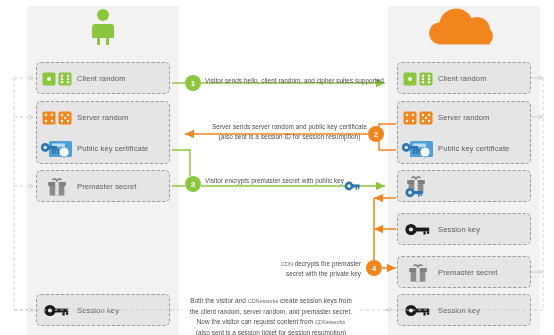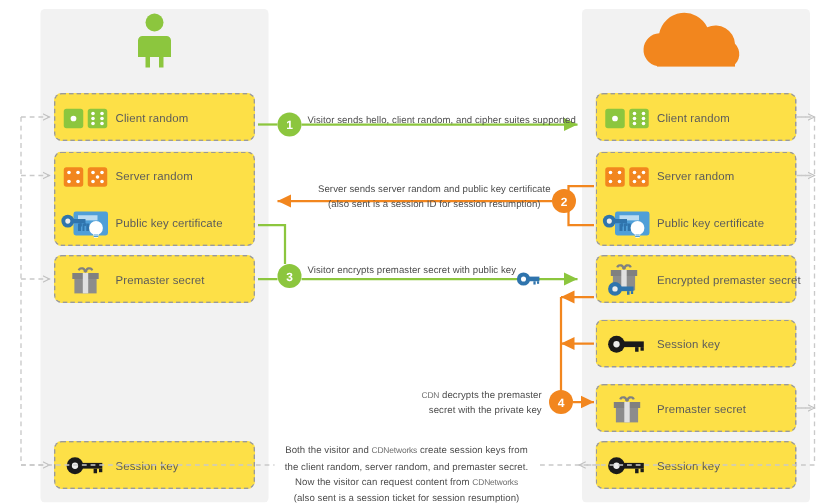--- a/index.html
+++ b/index.html
@@ -34,21 +34,21 @@
   }
 
   .person { width: 152px; height: 40px; display:block; }
   .cloud  { width: 152px; height: 46px; display:block; }
 
   
   .group {
     position: absolute;
     border: 1px dashed #9a9a9a;
     border-radius: 5px;
-    background: #fde047;
+    background: #e5e5e5;
   }
   .row {
     position: relative;
     height: 31px;
     display: flex;
     align-items: center;
   }
   .row .ico {
     width: 40px; height: 26px;
     display: flex; align-items: center; justify-content: center;
@@ -343,21 +343,20 @@
           <rect x="3.2" y="5" width="17.6" height="4" fill="#808080"></rect>
           <rect x="4.6" y="9" width="14.8" height="9.6" fill="#8c8c8c"></rect>
           <rect x="10.2" y="5" width="3.6" height="13.6" fill="#e0e0e0"></rect>
           <circle cx="6" cy="17.6" r="4.6" fill="#2f74ad"></circle>
           <circle cx="6" cy="17.6" r="1.8" fill="#ededed"></circle>
           <rect x="9" y="16" width="9.4" height="3.1" fill="#2f74ad"></rect>
           <rect x="14" y="19.1" width="1.7" height="2.4" fill="#2f74ad"></rect>
           <rect x="16.6" y="19.1" width="1.5" height="1.9" fill="#2f74ad"></rect>
         </svg>
       </span>
-      <span class="txt">Encrypted premaster secret</span>
     </div>
   </div>
 
   <div class="group" id="g-r4">
     <div class="row">
       <span class="ico">
         <svg width="26" height="13" viewBox="0 0 26 13">
           <circle cx="6" cy="6.5" r="5.6" fill="#1a1a1a"></circle>
           <circle cx="6" cy="6.5" r="2.1" fill="#ededed"></circle>
           <rect x="9.6" y="4.6" width="14.6" height="3.8" fill="#1a1a1a"></rect>

